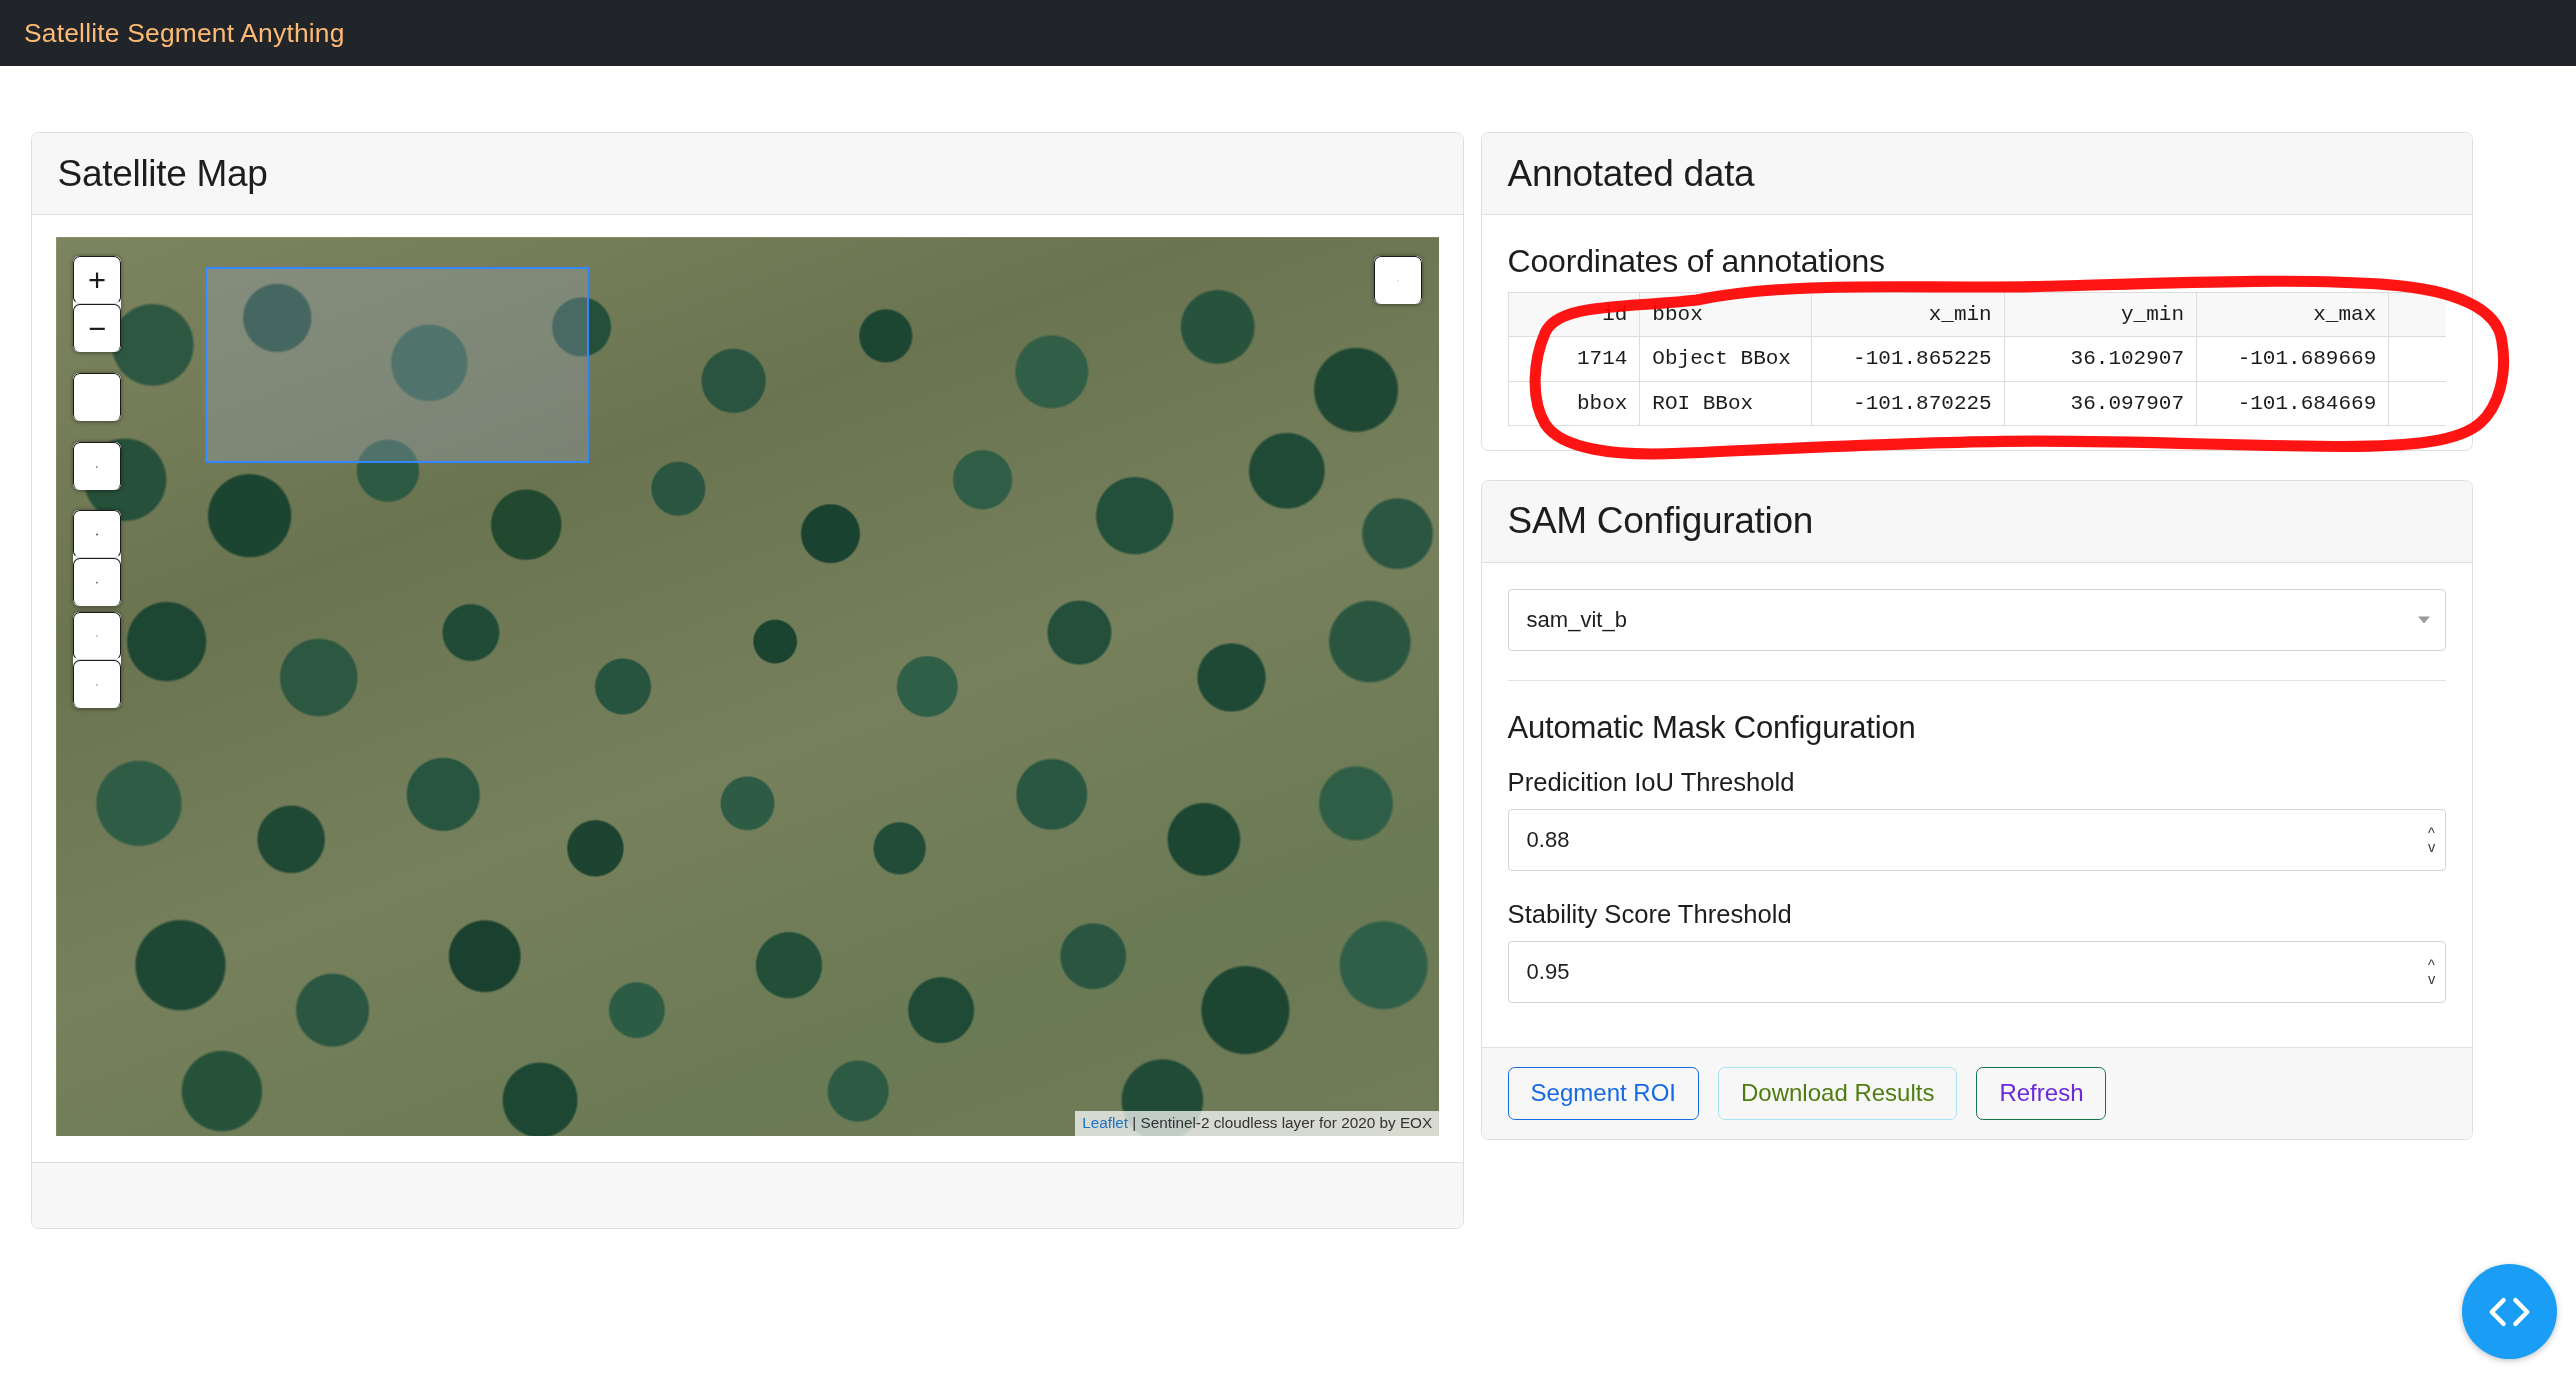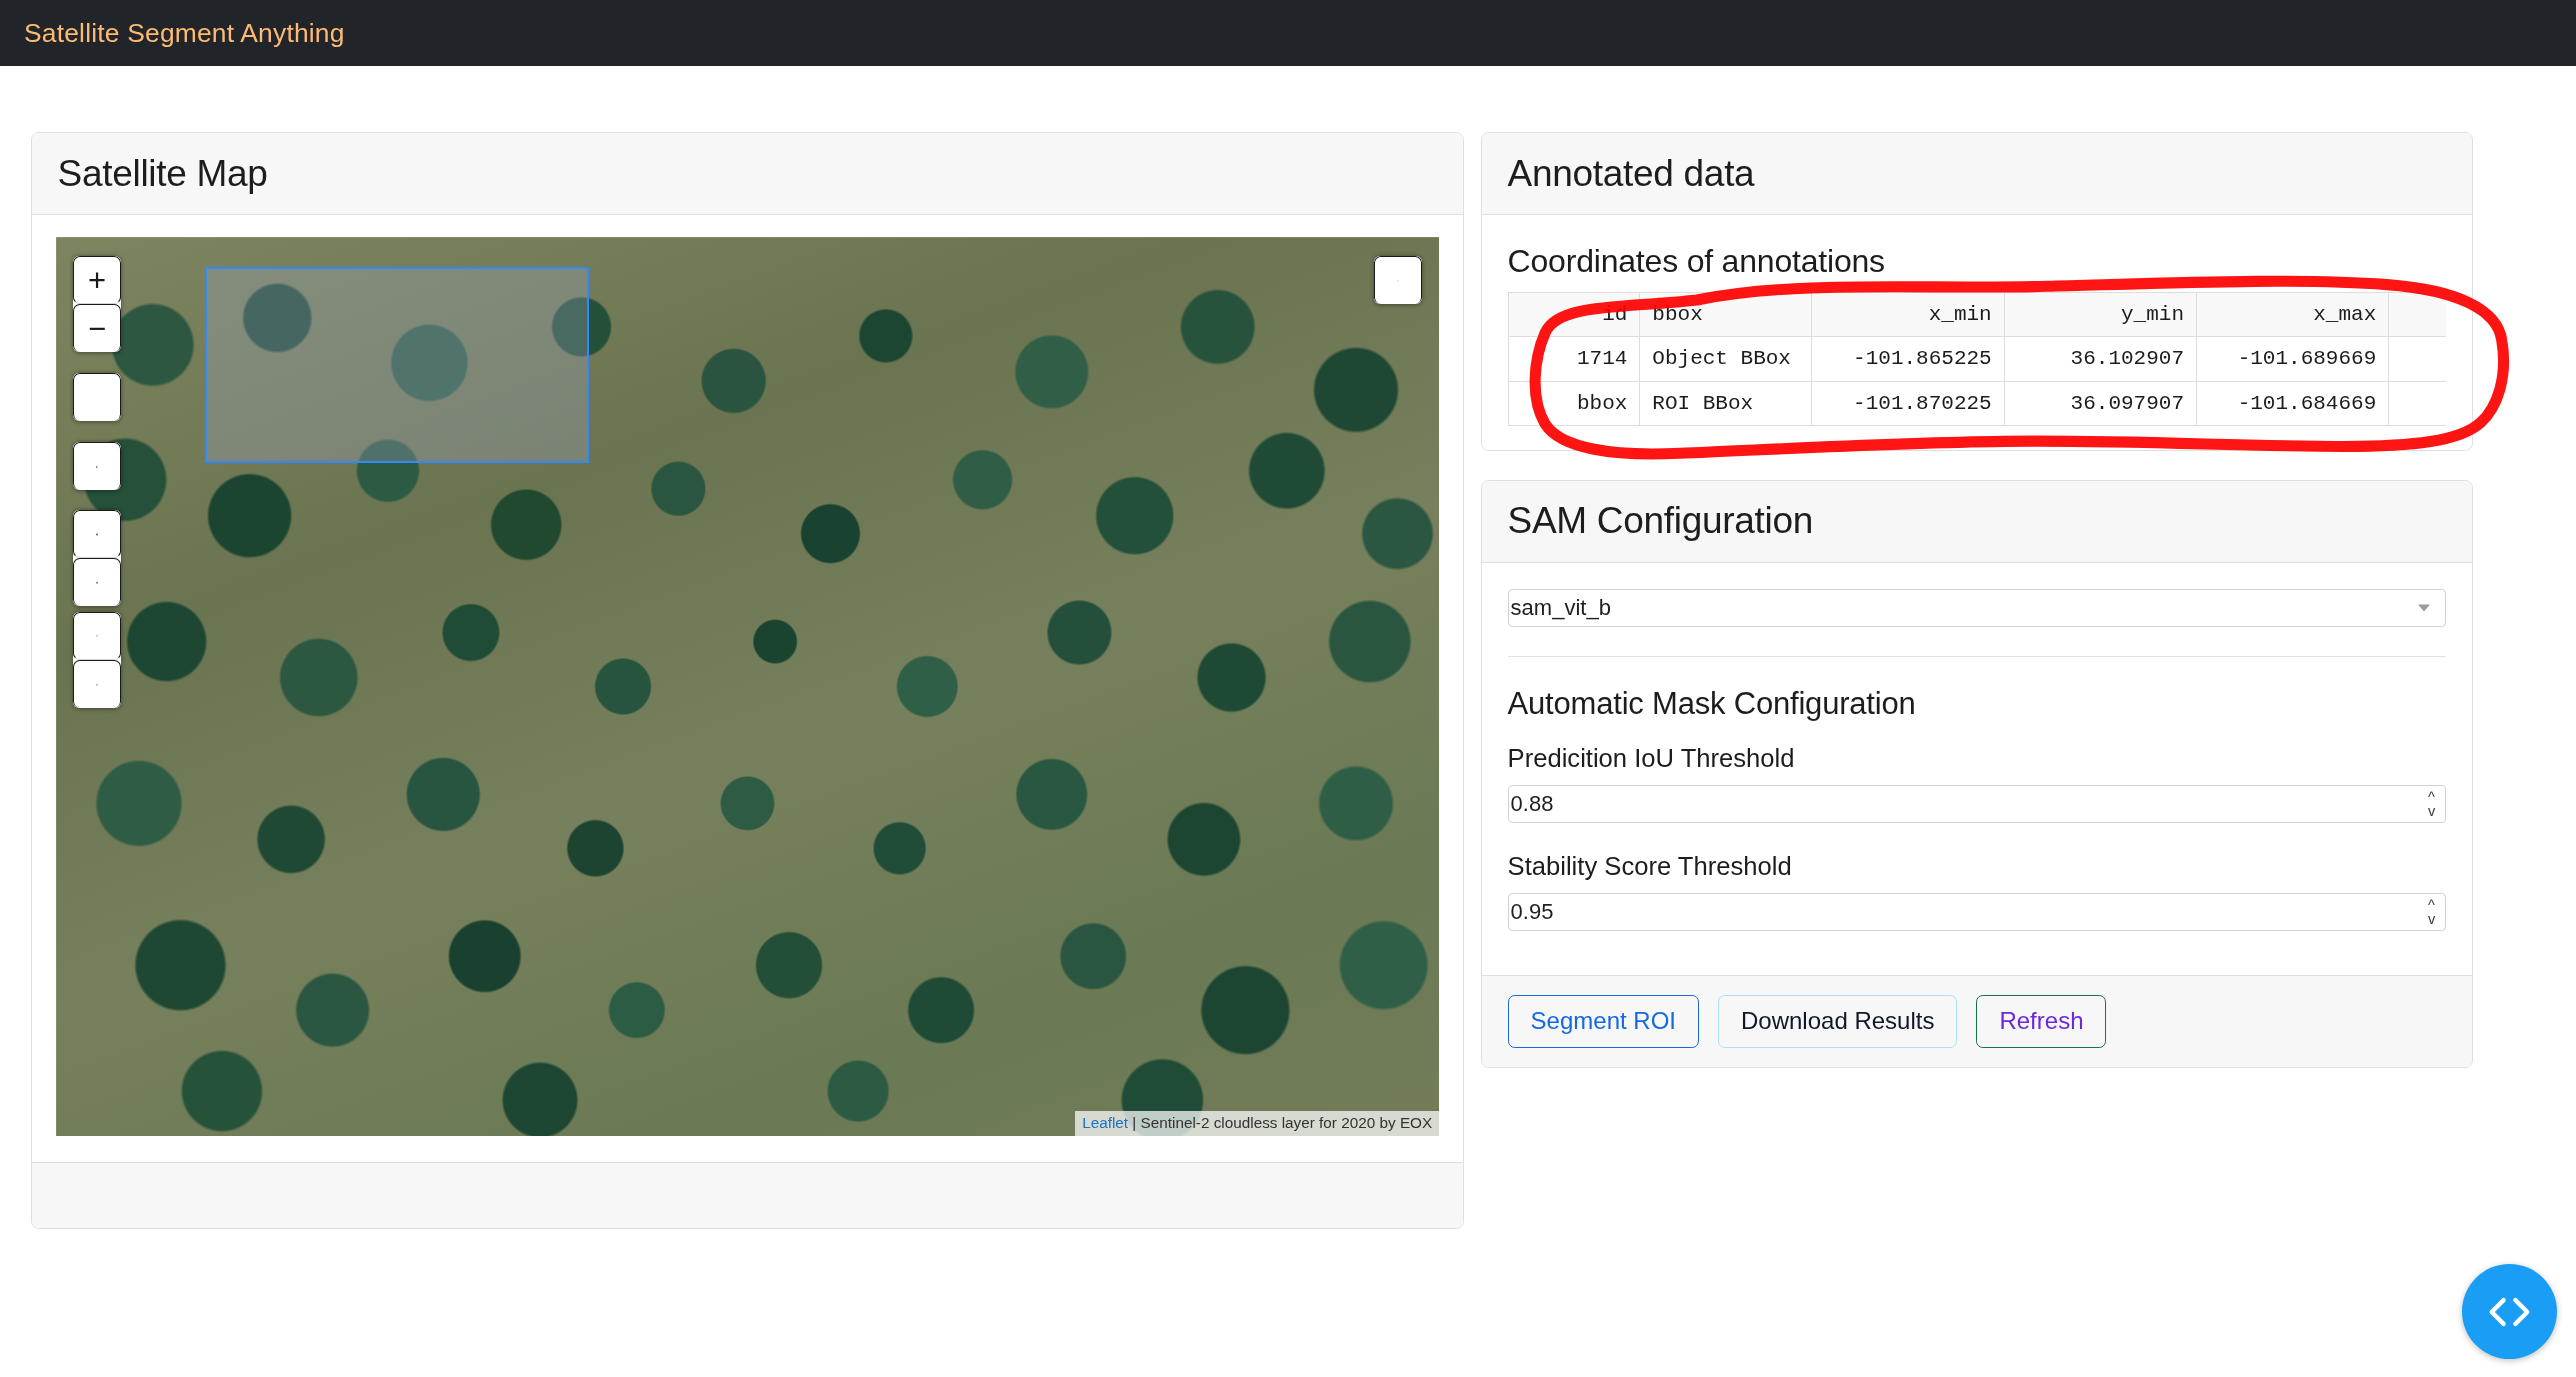--- a/index.html
+++ b/index.html
@@ -226,27 +226,27 @@
   .sub-title {
     font-size: 31px;
     color: #1b1d1f;
     font-weight: 400;
     margin: 0 0 22px 0;
     letter-spacing: -0.2px;
   }
   .select-box, .number-box {
     position: relative;
     width: 100%;
-    height: 38px;
+    height: 62px;
     border: 0.9px solid #d2d2d2;
     border-radius: 4.3px;
     background: #ffffff;
     display: flex;
     align-items: center;
-    padding: 0 2px;
+    padding: 0 18px;
     font-size: 22px;
     color: #1f1f1f;
     margin-bottom: 29px;
   }
   .select-caret {
     position: absolute; right: 15.3px; top: 50%; transform: translateY(-50%);
     width: 0; height: 0;
     border-left: 6.8px solid transparent;
     border-right: 6.8px solid transparent;
     border-top: 7.7px solid #9a9a9a;
@@ -263,21 +263,21 @@
     border-radius: 6.8px;
     border: 0.9px solid;
     background: transparent;
     font-size: 24px;
     padding: 11px 22px;
     font-family: "Liberation Sans", sans-serif;
     cursor: pointer;
     line-height: 1.2;
   }
   .btn-primary  { color: #1668e3; border-color: #1668e3; }
-  .btn-disabled { color: #0f172a; border-color: #a9e2f5; cursor: default; }
+  .btn-disabled { color: #4d7c0f; border-color: #a9e2f5; cursor: default; }
   .btn-success  { color: #6d28d9; border-color: #157347; }
 
   
   .red-annot {
     position: absolute;
     left: 1526px; top: 271px;
     width: 1002px; height: 247px;
     pointer-events: none;
     z-index: 60;
   }

